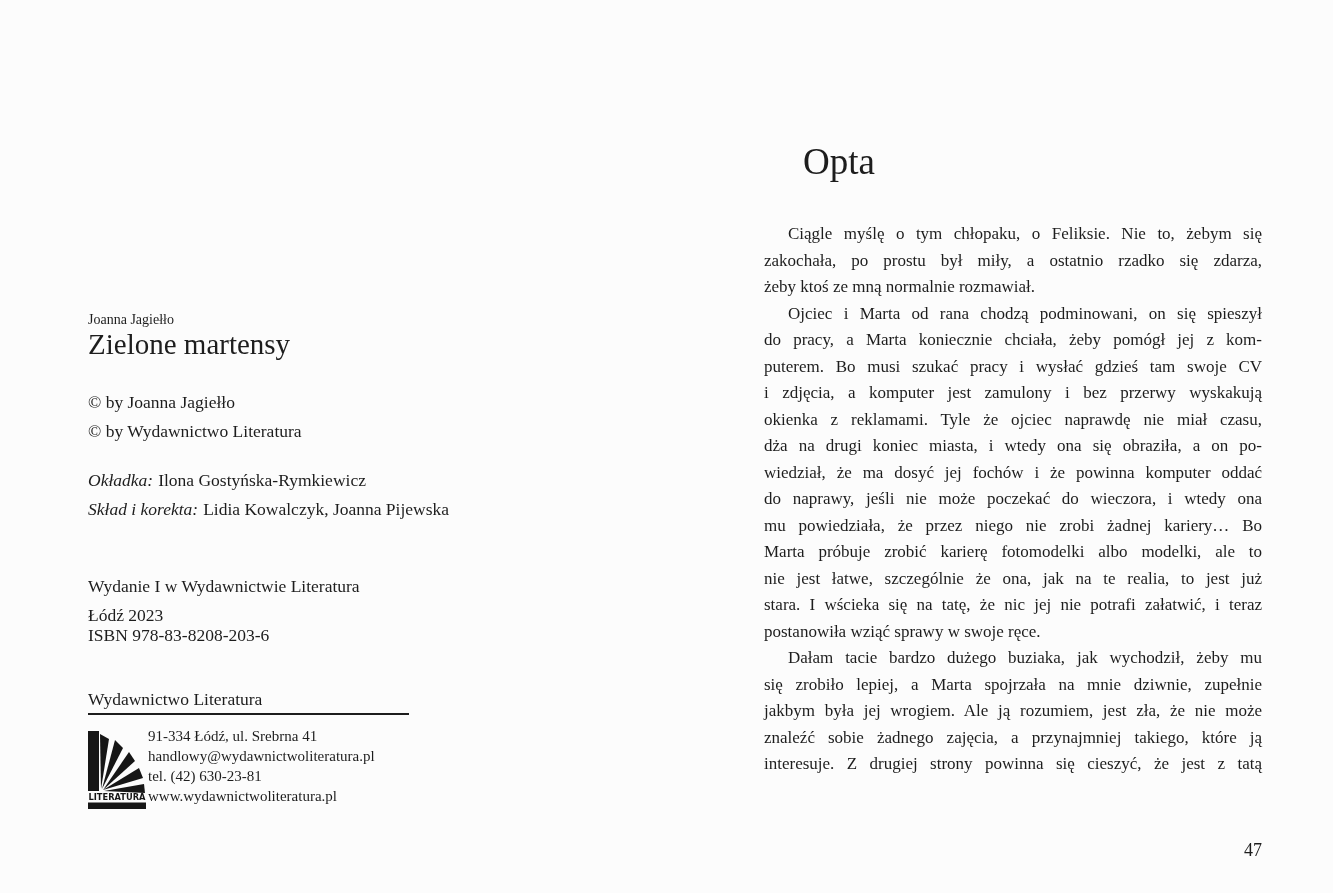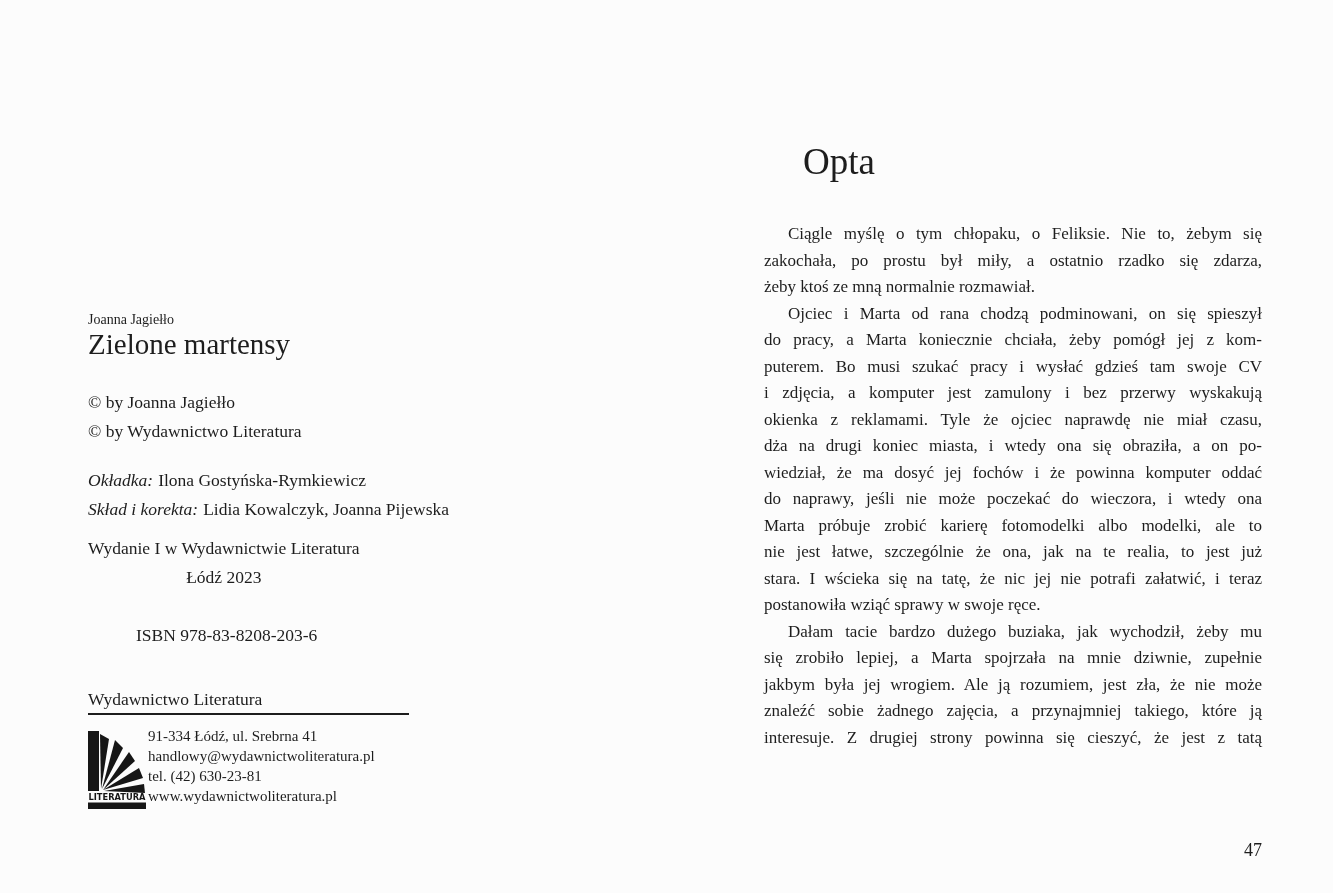--- a/index.html
+++ b/index.html
@@ -13,22 +13,22 @@
   }
   .abs{position:absolute;}
 
   
   .author{left:88px;top:299px;font-size:14px;line-height:20px;margin-top:11px;}
   .book-title{left:88px;top:331px;font-size:29px;line-height:26px;}
   .copyright{left:88px;top:388px;font-size:17.5px;line-height:28.5px;}
   .credits{left:88px;top:466px;font-size:17.5px;line-height:28.5px;}
   .credits .lbl{font-style:italic;}
   .credits .val{margin-left:5px;margin-top:37px;}
-  .edition{left:88px;top:534px;font-size:17.5px;line-height:28.5px;text-align:center;}
-  .isbn{left:88px;top:624px;font-size:17.5px;line-height:22px;margin-left:48px;}
+  .edition{left:88px;top:572px;font-size:17.5px;line-height:28.5px;}
+  .isbn{left:88px;top:624px;font-size:17.5px;line-height:22px;}
   .publisher{left:88px;top:688px;font-size:17.5px;line-height:22px;}
   .rule{left:88px;top:713px;width:321px;height:2px;background:#1d1d1d;}
   .logo{left:88px;top:731px;width:60px;height:78px;}
   .address{left:148px;top:726px;font-size:15px;line-height:20px;}
 
   
   .chapter-title{left:787px;top:126px;font-size:37px;line-height:40px;}
   .body-text{left:764px;top:221px;width:498px;font-size:17px;}
   .bline{
     height:26.5px;line-height:26.5px;
@@ -95,20 +95,21 @@
         <div class="bline"><span>zakochała, po prostu był miły, a ostatnio rzadko się zdarza,</span></div>
         <div class="bline lastline"><span>żeby ktoś ze mną normalnie rozmawiał.</span></div>
         <div class="bline ind"><span>Ojciec i Marta od rana chodzą podminowani, on się spieszył</span></div>
         <div class="bline"><span>do pracy, a Marta koniecznie chciała, żeby pomógł jej z kom-</span></div>
         <div class="bline"><span>puterem. Bo musi szukać pracy i wysłać gdzieś tam swoje CV</span></div>
         <div class="bline"><span>i zdjęcia, a komputer jest zamulony i bez przerwy wyskakują</span></div>
         <div class="bline"><span>okienka z reklamami. Tyle że ojciec naprawdę nie miał czasu,</span></div>
         <div class="bline"><span>dża na drugi koniec miasta, i wtedy ona się obraziła, a on po-</span></div>
         <div class="bline"><span>wiedział, że ma dosyć jej fochów i że powinna komputer oddać</span></div>
         <div class="bline"><span>do naprawy, jeśli nie może poczekać do wieczora, i wtedy ona</span></div>
+        <div class="bline"><span>mu powiedziała, że przez niego nie zrobi żadnej kariery… Bo</span></div>
         <div class="bline"><span>Marta próbuje zrobić karierę fotomodelki albo modelki, ale to</span></div>
         <div class="bline"><span>nie jest łatwe, szczególnie że ona, jak na te realia, to jest już</span></div>
         <div class="bline"><span>stara. I wścieka się na tatę, że nic jej nie potrafi załatwić, i teraz</span></div>
         <div class="bline lastline"><span>postanowiła wziąć sprawy w swoje ręce.</span></div>
         <div class="bline ind"><span>Dałam tacie bardzo dużego buziaka, jak wychodził, żeby mu</span></div>
         <div class="bline"><span>się zrobiło lepiej, a Marta spojrzała na mnie dziwnie, zupełnie</span></div>
         <div class="bline"><span>jakbym była jej wrogiem. Ale ją rozumiem, jest zła, że nie może</span></div>
         <div class="bline"><span>znaleźć sobie żadnego zajęcia, a przynajmniej takiego, które ją</span></div>
         <div class="bline"><span>interesuje. Z drugiej strony powinna się cieszyć, że jest z tatą</span></div>
       </div>

